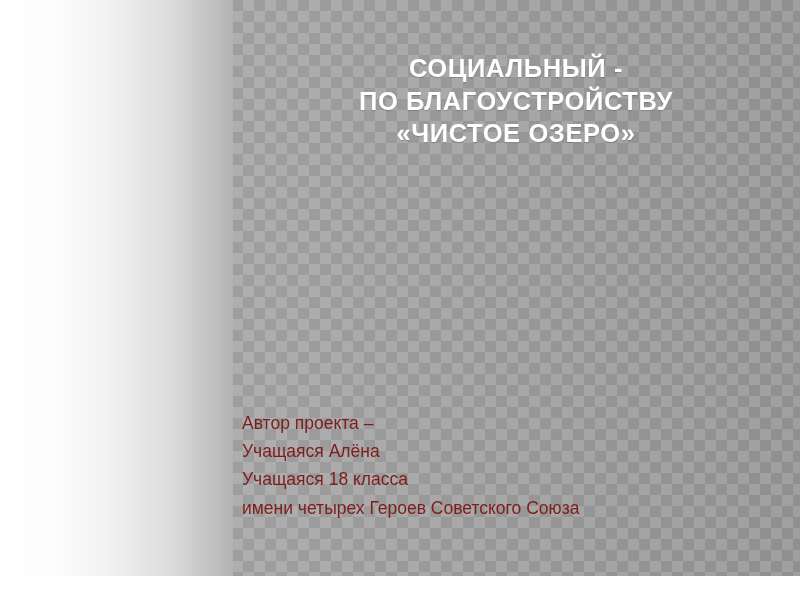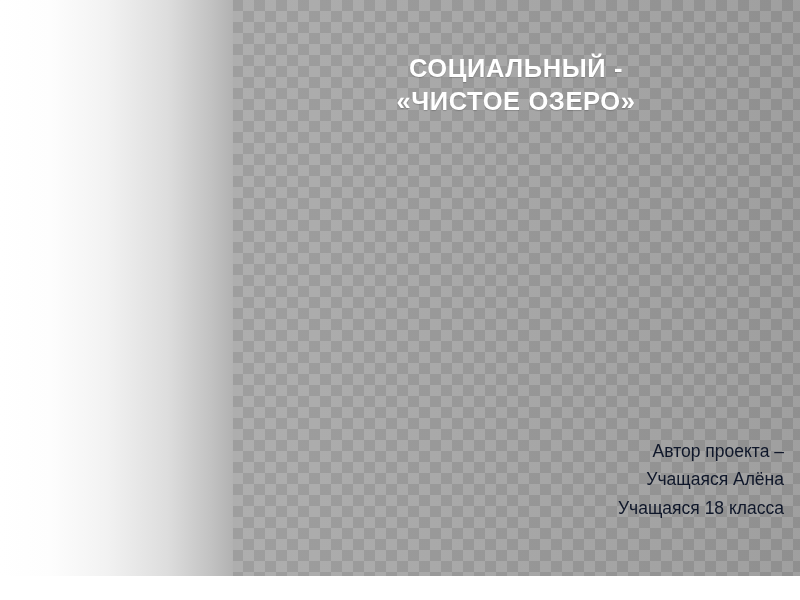--- a/index.html
+++ b/index.html
@@ -88,45 +88,46 @@
   .title .line {
     display: block;
     white-space: nowrap;
   }
 
   .author-block {
     position: absolute;
     right: 10px;
     bottom: 78px;
     width: 548px;
-    text-align: right;
-    color: #0f172a;
+    color: #7f1d1d;
     font-size: 17.5px;
     line-height: 1.62;
   }
   .author-block .line {
     display: block;
     padding-right: 6px;
   }
 </style>
 </head>
 <body>
 
 <div class="slide">
 
   <div class="texture-panel"></div>
   <div class="left-band"></div>
 
   <div class="content">
 
     <div class="title">
       <span class="line">Социальный -</span>
+      <span class="line">по благоустройству</span>
       <span class="line">«Чистое озеро»</span>
     </div>
 
     <div class="author-block">
       <span class="line">Автор проекта –</span>
       <span class="line">Учащаяся Алёна</span>
       <span class="line">Учащаяся 18 класса</span>
+      <span class="line">имени четырех Героев Советского Союза</span>
     </div>
 
   </div>
 </div>
 
 </body></html>

